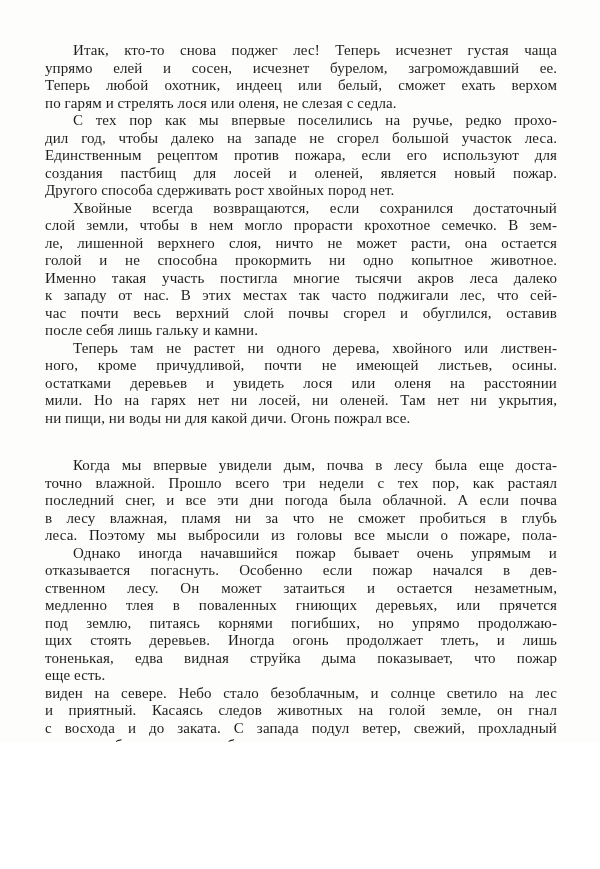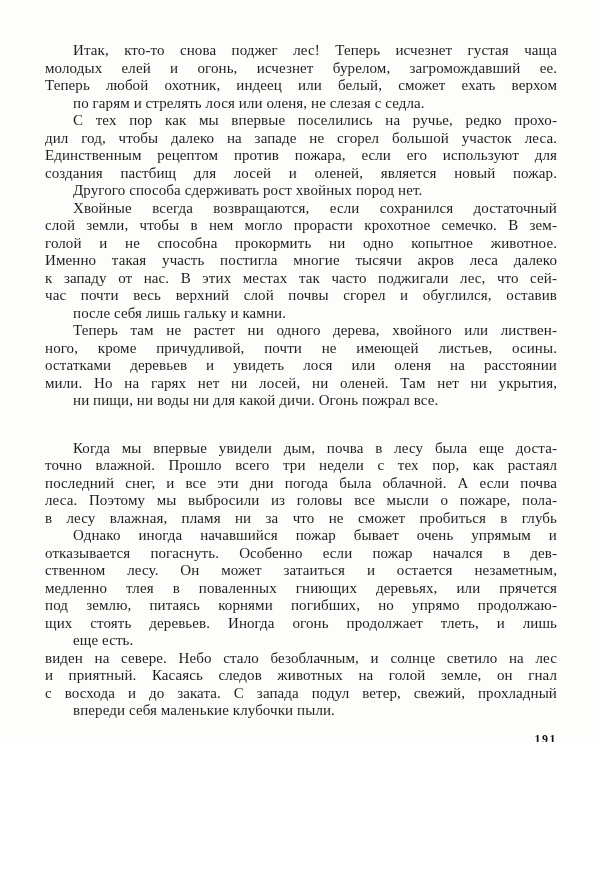--- a/index.html
+++ b/index.html
@@ -23,81 +23,82 @@
   .para { margin: 0; }
   .line {
     text-align: justify;
     text-align-last: justify;
     letter-spacing: 0.1px;
     white-space: normal;
   }
   .line.indent { text-indent: 28px; }
   .line.para-end {
     text-align-last: left;
-    margin-left: 28px;
   }
   .section-break { height: 30px; }
   .page-number {
     margin-top: 11px;
     text-align: right;
     font-weight: bold;
     font-size: 12px;
     letter-spacing: 1.5px;
     color: #141414;
   }
 </style>
 </head>
 <body>
 
 <div class="page">
   <div id="text-container">
       <div class="para">
         <div class="line indent">Итак, кто-то снова поджег лес! Теперь исчезнет густая чаща</div>
-        <div class="line">молодых елей и огонь, исчезнет бурелом, загромождавший ее.</div>
+        <div class="line">упрямо елей и сосен, исчезнет бурелом, загромождавший ее.</div>
         <div class="line">Теперь любой охотник, индеец или белый, сможет ехать верхом</div>
         <div class="line para-end">по гарям и стрелять лося или оленя, не слезая с седла.</div>
       </div>
       <div class="para">
         <div class="line indent">С тех пор как мы впервые поселились на ручье, редко прохо-</div>
         <div class="line">дил год, чтобы далеко на западе не сгорел большой участок леса.</div>
         <div class="line">Единственным рецептом против пожара, если его используют для</div>
         <div class="line">создания пастбищ для лосей и оленей, является новый пожар.</div>
         <div class="line para-end">Другого способа сдерживать рост хвойных пород нет.</div>
       </div>
       <div class="para">
         <div class="line indent">Хвойные всегда возвращаются, если сохранился достаточный</div>
         <div class="line">слой земли, чтобы в нем могло прорасти крохотное семечко. В зем-</div>
+        <div class="line">ле, лишенной верхнего слоя, ничто не может расти, она остается</div>
         <div class="line">голой и не способна прокормить ни одно копытное животное.</div>
         <div class="line">Именно такая участь постигла многие тысячи акров леса далеко</div>
         <div class="line">к западу от нас. В этих местах так часто поджигали лес, что сей-</div>
         <div class="line">час почти весь верхний слой почвы сгорел и обуглился, оставив</div>
         <div class="line para-end">после себя лишь гальку и камни.</div>
       </div>
       <div class="para">
         <div class="line indent">Теперь там не растет ни одного дерева, хвойного или листвен-</div>
         <div class="line">ного, кроме причудливой, почти не имеющей листьев, осины.</div>
         <div class="line">остатками деревьев и увидеть лося или оленя на расстоянии</div>
         <div class="line">мили. Но на гарях нет ни лосей, ни оленей. Там нет ни укрытия,</div>
         <div class="line para-end">ни пищи, ни воды ни для какой дичи. Огонь пожрал все.</div>
       </div>
       <div class="section-break"></div>
       <div class="para">
         <div class="line indent">Когда мы впервые увидели дым, почва в лесу была еще доста-</div>
         <div class="line">точно влажной. Прошло всего три недели с тех пор, как растаял</div>
         <div class="line">последний снег, и все эти дни погода была облачной. А если почва</div>
+        <div class="line">в лесу влажная, пламя ни за что не сможет пробиться в глубь</div>
         <div class="line">леса. Поэтому мы выбросили из головы все мысли о пожаре, пола-</div>
-        <div class="line">в лесу влажная, пламя ни за что не сможет пробиться в глубь</div>
       </div>
       <div class="para">
         <div class="line indent">Однако иногда начавшийся пожар бывает очень упрямым и</div>
         <div class="line">отказывается погаснуть. Особенно если пожар начался в дев-</div>
         <div class="line">ственном лесу. Он может затаиться и остается незаметным,</div>
         <div class="line">медленно тлея в поваленных гниющих деревьях, или прячется</div>
         <div class="line">под землю, питаясь корнями погибших, но упрямо продолжаю-</div>
         <div class="line">щих стоять деревьев. Иногда огонь продолжает тлеть, и лишь</div>
+        <div class="line">тоненькая, едва видная струйка дыма показывает, что пожар</div>
         <div class="line para-end">еще есть.</div>
       </div>
       <div class="para">
         <div class="line">виден на севере. Небо стало безоблачным, и солнце светило на лес</div>
         <div class="line">и приятный. Касаясь следов животных на голой земле, он гнал</div>
         <div class="line">с восхода и до заката. С запада подул ветер, свежий, прохладный</div>
         <div class="line para-end">впереди себя маленькие клубочки пыли.</div>
       </div>
     </div>
   <div class="page-number">191</div>

